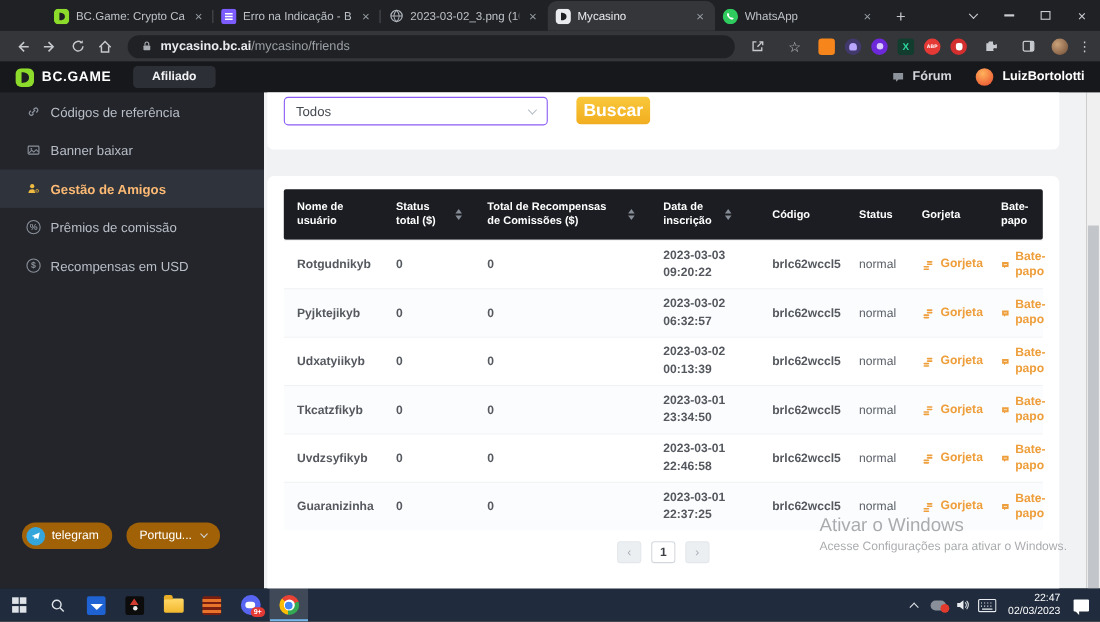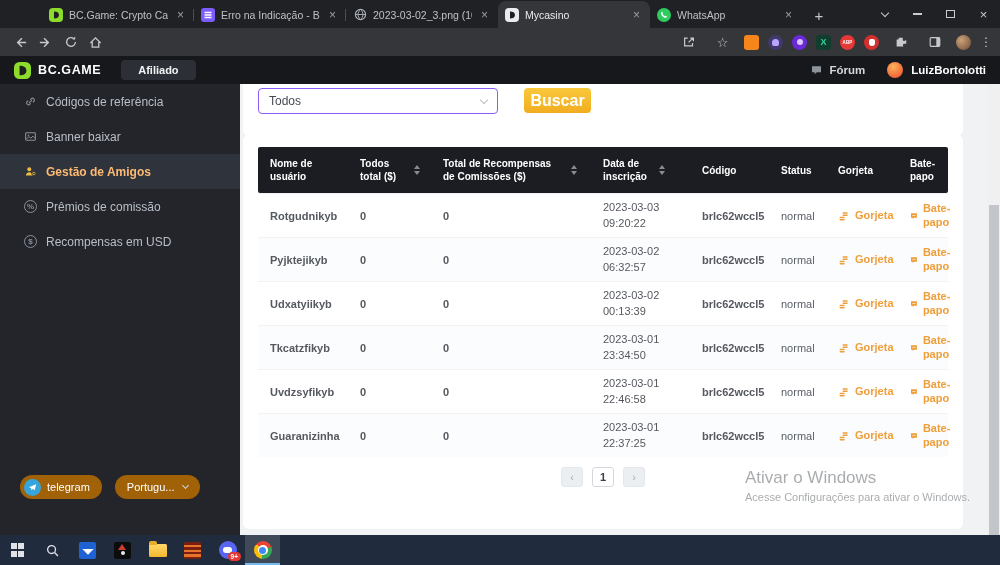--- a/index.html
+++ b/index.html
@@ -61,34 +61,34 @@
   .tg-circle{width:17px;height:17px;border-radius:50%;background:#35a6dc;display:flex;align-items:center;justify-content:center;margin-left:-8px;}
   .pill .chev{border-color:#cfd3d8;width:5px;height:5px;margin-left:2px;}
 
   
   .main{position:absolute;top:84px;left:240px;width:748px;height:451px;background:#f1f2f4;}
   .card{position:absolute;left:3px;width:720px;background:#fff;}
   .card1{top:0;height:52px;border-radius:0 0 6px 6px;}
   .select{position:absolute;left:15px;top:4px;width:240px;height:26px;border:1px solid #8b5cf6;border-radius:4px;background:#fff;display:flex;align-items:center;padding:0 10px;font-size:12px;color:#454a51;}
   .select .chev{margin-left:auto;border-color:#b9bfc7;width:6px;height:6px;}
   .buscar{position:absolute;left:281px;top:4px;width:67px;height:25px;border:none;border-radius:4px;background:linear-gradient(180deg,#f9c83b,#f1ad1f);color:#fff;font-size:16px;font-weight:bold;cursor:pointer;}
-  .card2{top:51px;height:394px;border-radius:6px;}
+  .card2{top:76px;height:394px;border-radius:6px;}
   .tablewrap{position:absolute;left:15px;top:12px;width:690px;}
   .thead{background:#1b1d22;color:#fff;border-radius:2px;height:46px;}
   .trow,.thead{display:grid;grid-template-columns:90px 83px 160px 99px 79px 57px 72px 1fr;align-items:center;padding-left:12px;}
   .thead .hc{display:flex;align-items:center;gap:6px;font-size:10px;font-weight:bold;line-height:1.3;}
   .hlbl1{width:52px;}.hlbl2{width:48px;}.hlbl3{width:122px;}.hlbl4{width:50px;}
   .sort{display:flex;flex-direction:column;gap:2px;}
   .sort i{width:0;height:0;border-left:3.5px solid transparent;border-right:3.5px solid transparent;}
   .sort .up{border-bottom:4px solid #878d96;}
   .sort .dn{border-top:4px solid #878d96;}
   .trow{height:44px;font-size:11px;color:#5b6068;border-top:1px solid #f1f2f4;}
   .trow:nth-child(even){background:#fbfcfd;}
   .trow .name,.trow .num,.trow .code{font-weight:bold;color:#55595f;}
-  .trow .date{display:flex;flex-direction:column;line-height:1.45;font-weight:normal;color:#54585e;}
+  .trow .date{display:flex;flex-direction:column;line-height:1.45;font-weight:bold;color:#54585e;}
   .trow .status{color:#5b6068;}
   .action{display:flex;align-items:center;gap:5px;color:#ee9e3a;font-weight:bold;cursor:pointer;line-height:1.25;}
   .action .alabel{max-width:36px;}
   .pagination{position:absolute;left:0;top:332px;width:720px;display:flex;justify-content:center;gap:9px;}
   .pbtn{width:22px;height:20px;border-radius:3px;display:flex;align-items:center;justify-content:center;font-size:11px;}
   .pbtn.nav{background:#eceff2;color:#a7adb5;border:1px solid #e3e7eb;cursor:pointer;}
   .pbtn.cur{background:#fff;border:1px solid #d4d8dd;color:#3c4046;font-weight:bold;}
   .watermark{position:absolute;left:505px;top:384px;color:#9b9ea1;}
   .wm1{font-size:17px;font-weight:300;opacity:.85;}
   .wm2{font-size:11px;margin-top:3px;opacity:.85;}
@@ -216,20 +216,30 @@
         <svg width="14" height="14" viewBox="0 0 16 16">
           <path d="M13 8A5 5 0 1 1 11.4 4.3" fill="none" stroke="currentColor" stroke-width="1.5"></path>
           <path d="M12.8 1.8v3.2H9.6z" fill="currentColor"></path>
         </svg>
       </span>
     <span class="nav-ic">
         <svg width="15" height="15" viewBox="0 0 16 16">
           <path d="M2.5 8.5L8 3l5.5 5.5M4.5 7.5v5.5h7V7.5" fill="none" stroke="currentColor" stroke-width="1.4"></path>
         </svg>
       </span>
+    <div class="urlbar">
+      <span>
+          <svg width="11" height="12" viewBox="0 0 16 16">
+            <rect x="3.5" y="7" width="9" height="6.5" rx="1" fill="#a7acb2"></rect>
+            <path d="M5.5 7V5a2.5 2.5 0 0 1 5 0v2" fill="none" stroke="#a7acb2" stroke-width="1.5"></path>
+          </svg>
+        </span>
+      <span class="url-domain">mycasino.bc.ai</span>
+      <span class="url-path">/mycasino/friends</span>
+    </div>
     <div class="toolbar-right">
       <span class="nav-ic">
           <svg width="14" height="14" viewBox="0 0 16 16">
             <path d="M6.5 3.5H3v9h9V9M9.5 3.5H13V7M12.5 3.5L7.5 8.5" fill="none" stroke="currentColor" stroke-width="1.4"></path>
           </svg>
         </span>
       <span class="nav-ic" style="font-size:13px;">☆</span>
       <span class="ext ext-mm"></span>
       <span class="ext ext-ph1">
           <i></i>
@@ -342,21 +352,21 @@
       <button class="buscar">Buscar</button>
     </div>
 
     <div class="card card2">
       <div class="tablewrap">
         <div class="thead">
           <div class="hc">
               <span class="hlbl1">Nome de usuário</span>
             </div>
           <div class="hc">
-              <span class="hlbl2">Todos total ($)</span>
+              <span class="hlbl2">Status total ($)</span>
               <span class="sort">
                 <i class="up"></i>
                 <i class="dn"></i>
               </span>
             </div>
           <div class="hc">
               <span class="hlbl3">Total de Recompensas de Comissões ($)</span>
               <span class="sort">
                 <i class="up"></i>
                 <i class="dn"></i>
@@ -600,15 +610,42 @@
       <div class="tb-cell">
           <span class="discord">
             <i></i>
             <span class="badge">9+</span>
           </span>
         </div>
       <div class="tb-cell activeapp">
           <span class="chrome"></span>
         </div>
     </div>
+    <div class="tb-right">
+      <div class="tray-ic">
+          <span class="chev-up"></span>
+        </div>
+      <div class="tray-ic">
+          <span class="cloudred">
+            <i></i>
+          </span>
+        </div>
+      <div class="tray-ic">
+          <svg width="14" height="14" viewBox="0 0 16 16">
+            <path d="M2.5 6h2.8L9 3v10L5.3 10H2.5z" fill="#e8ebef"></path>
+            <path d="M10.8 5.2a4 4 0 0 1 0 5.6M12.3 3.8a6 6 0 0 1 0 8.4" fill="none" stroke="#e8ebef" stroke-width="1.1"></path>
+          </svg>
+        </div>
+      <div class="tray-ic">
+          <svg width="17" height="13" viewBox="0 0 18 13">
+            <rect x="0.7" y="0.7" width="16.6" height="11.6" rx="1" fill="none" stroke="#e8ebef" stroke-width="1.1"></rect>
+            <path d="M3 4h1M6 4h1M9 4h1M12 4h1M15 4h0M3 7h1M6 7h1M9 7h1M12 7h1M15 7h0M4 10h10" stroke="#e8ebef" stroke-width="1.1"></path>
+          </svg>
+        </div>
+      <div class="clock">
+        <div>22:47</div>
+        <div>02/03/2023</div>
+      </div>
+      <div class="notif"></div>
+    </div>
   </div>
 
 </div>
 
 </body></html>

